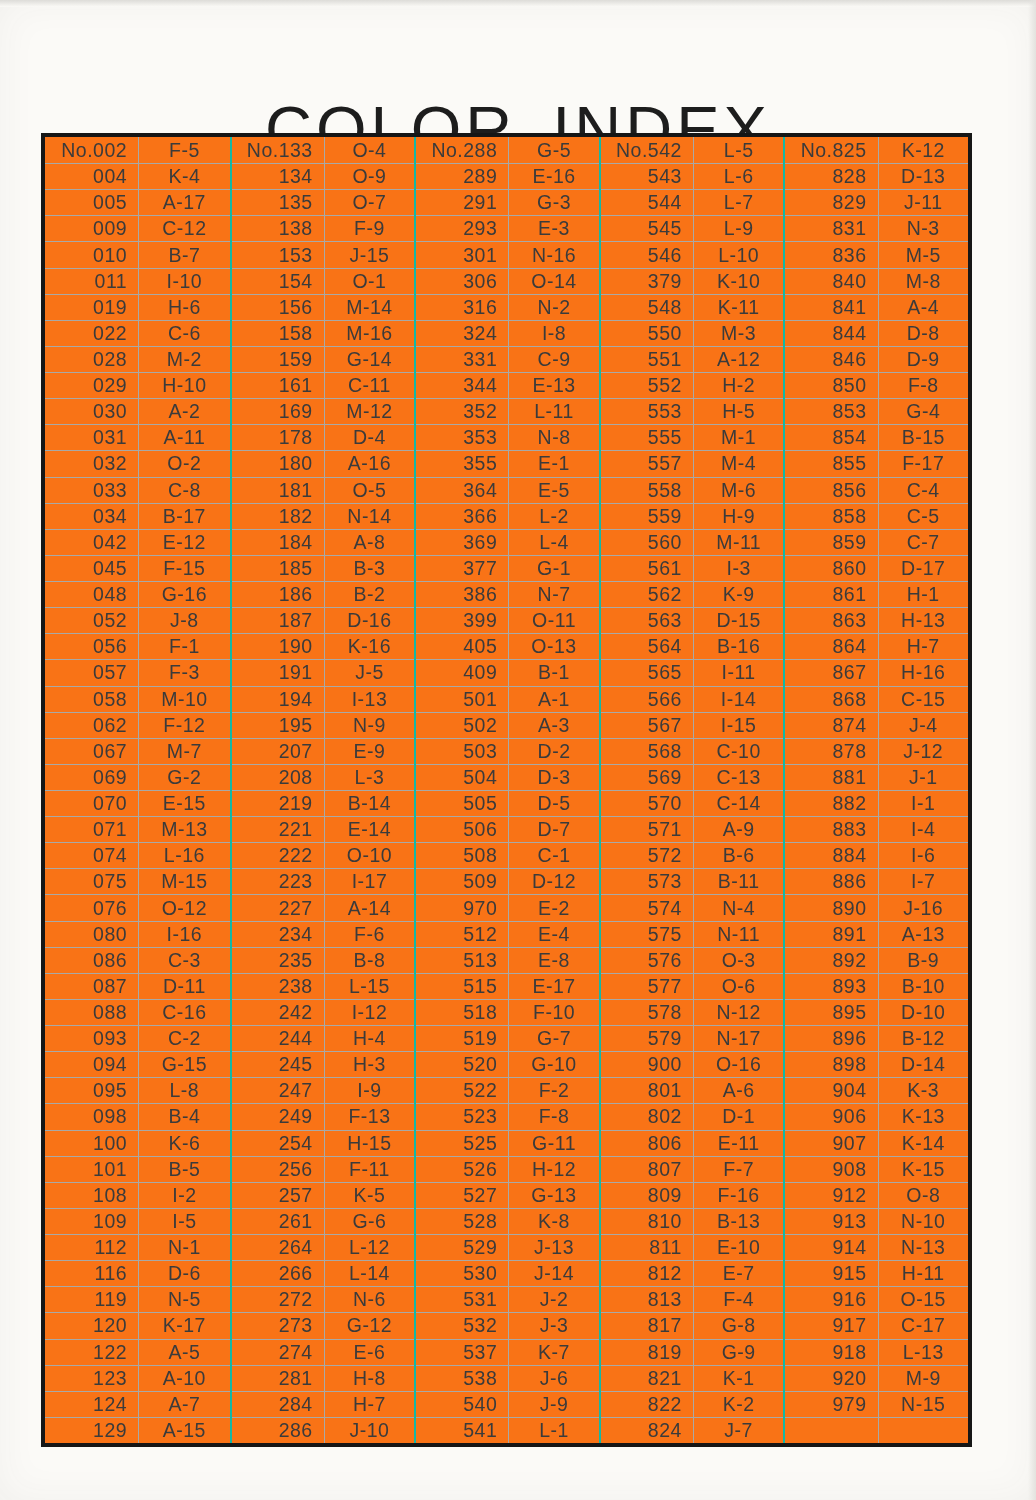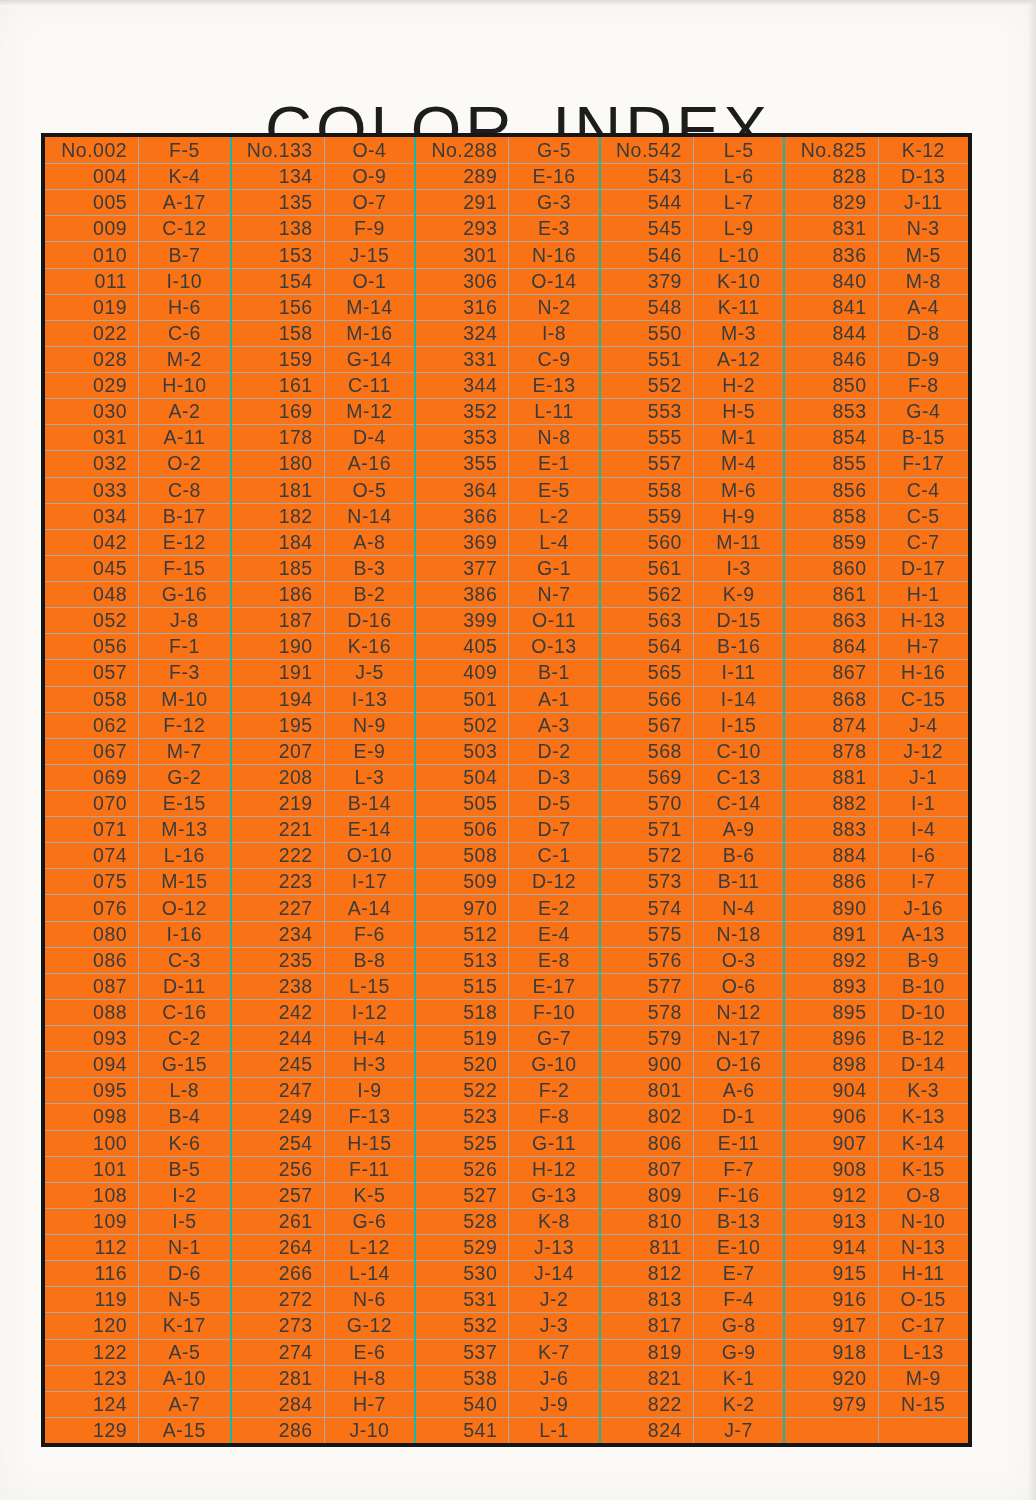--- a/index.html
+++ b/index.html
@@ -446,21 +446,21 @@
         <div class="cell code">C-14</div>
         <div class="cell no">571</div>
         <div class="cell code">A-9</div>
         <div class="cell no">572</div>
         <div class="cell code">B-6</div>
         <div class="cell no">573</div>
         <div class="cell code">B-11</div>
         <div class="cell no">574</div>
         <div class="cell code">N-4</div>
         <div class="cell no">575</div>
-        <div class="cell code">N-18</div>
+        <div class="cell code">N-11</div>
         <div class="cell no">576</div>
         <div class="cell code">O-3</div>
         <div class="cell no">577</div>
         <div class="cell code">O-6</div>
         <div class="cell no">578</div>
         <div class="cell code">N-12</div>
         <div class="cell no">579</div>
         <div class="cell code">N-17</div>
         <div class="cell no">900</div>
         <div class="cell code">O-16</div>

